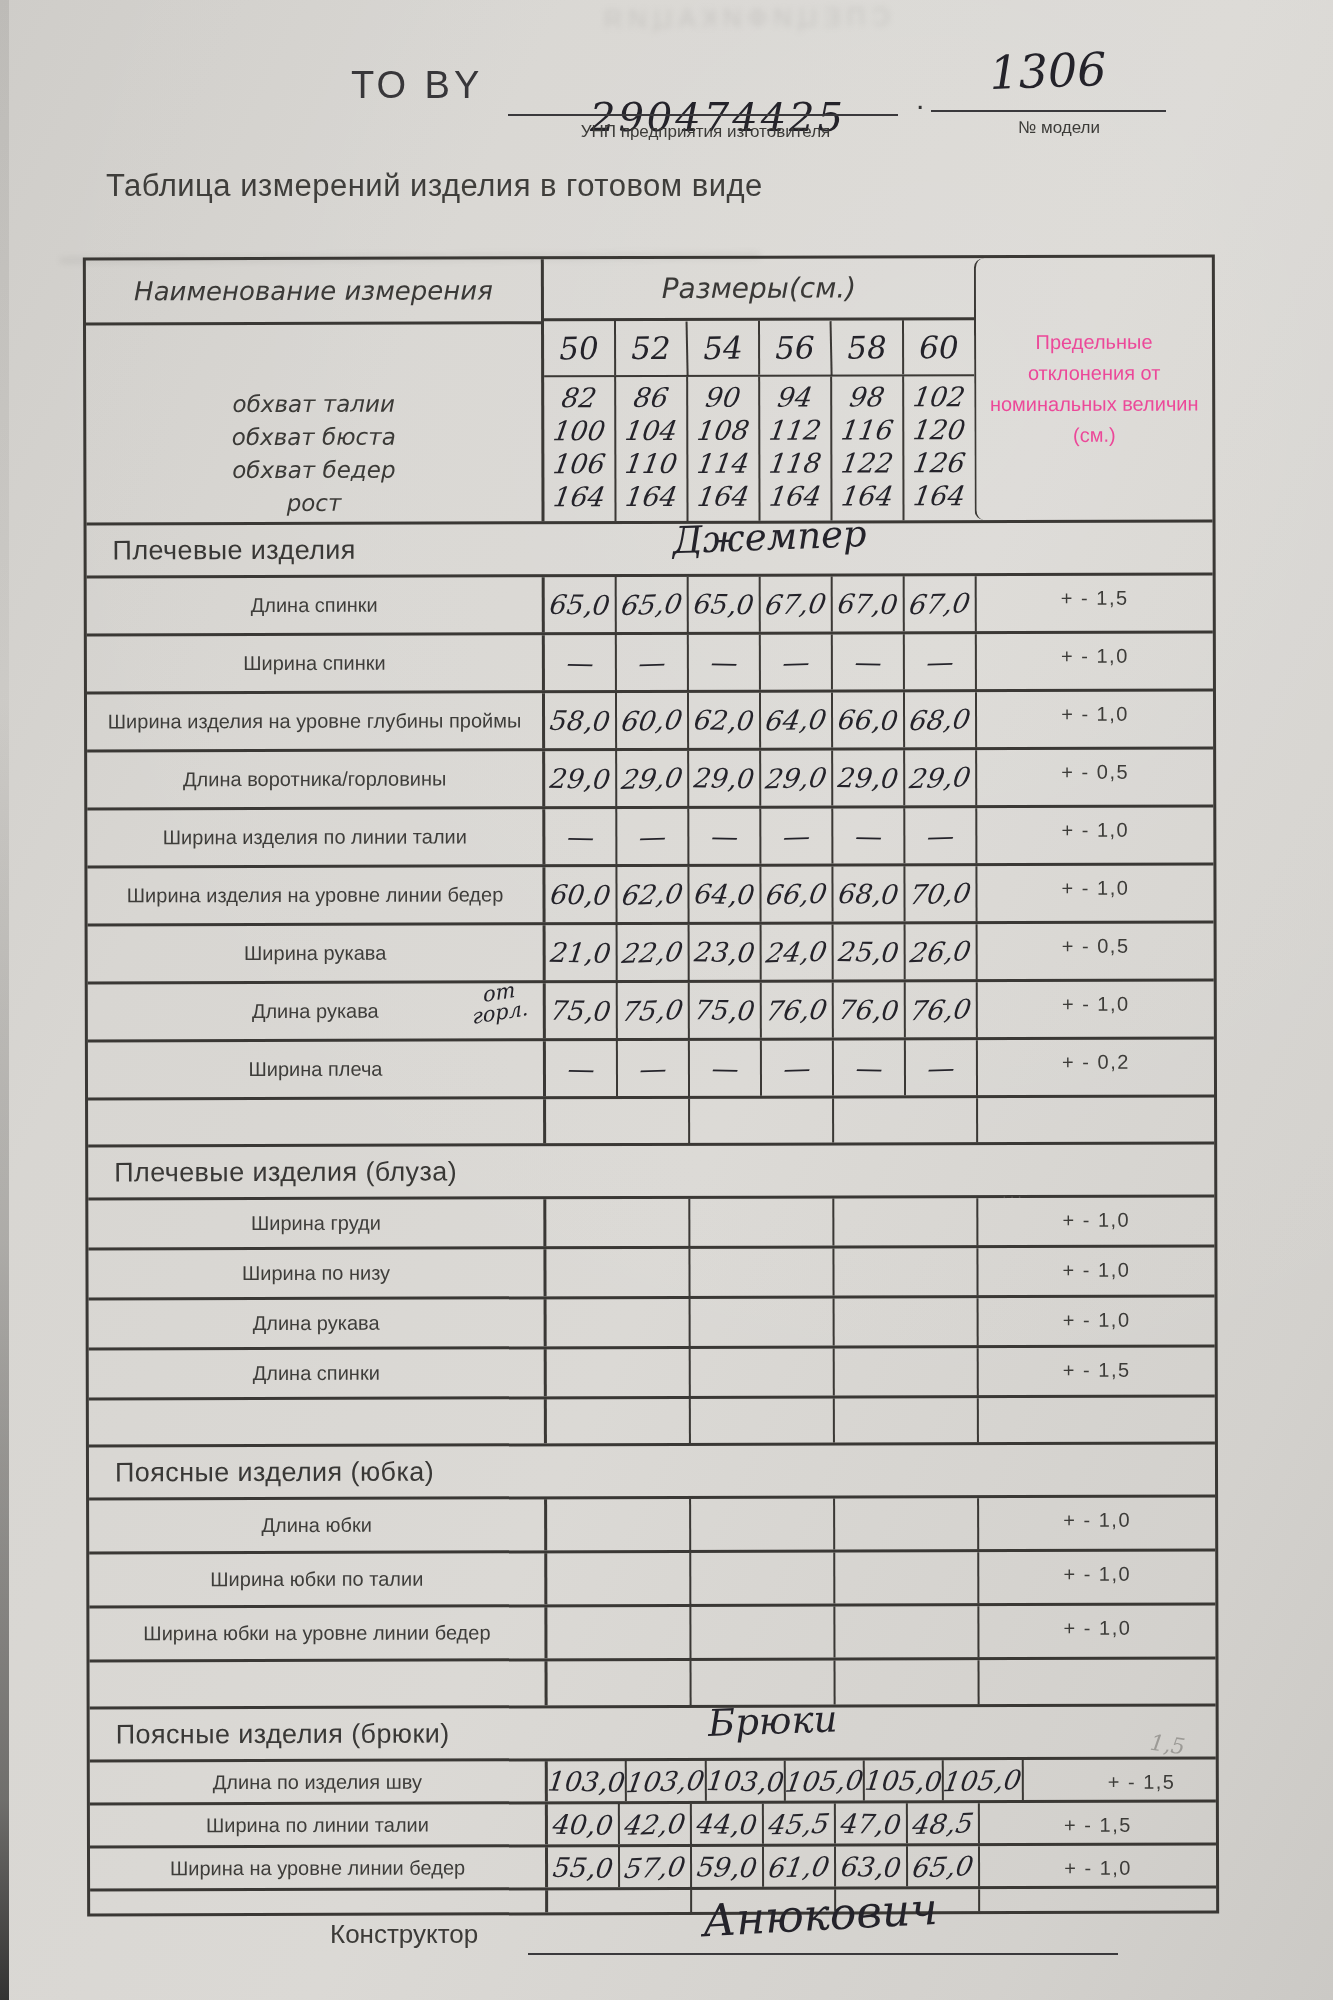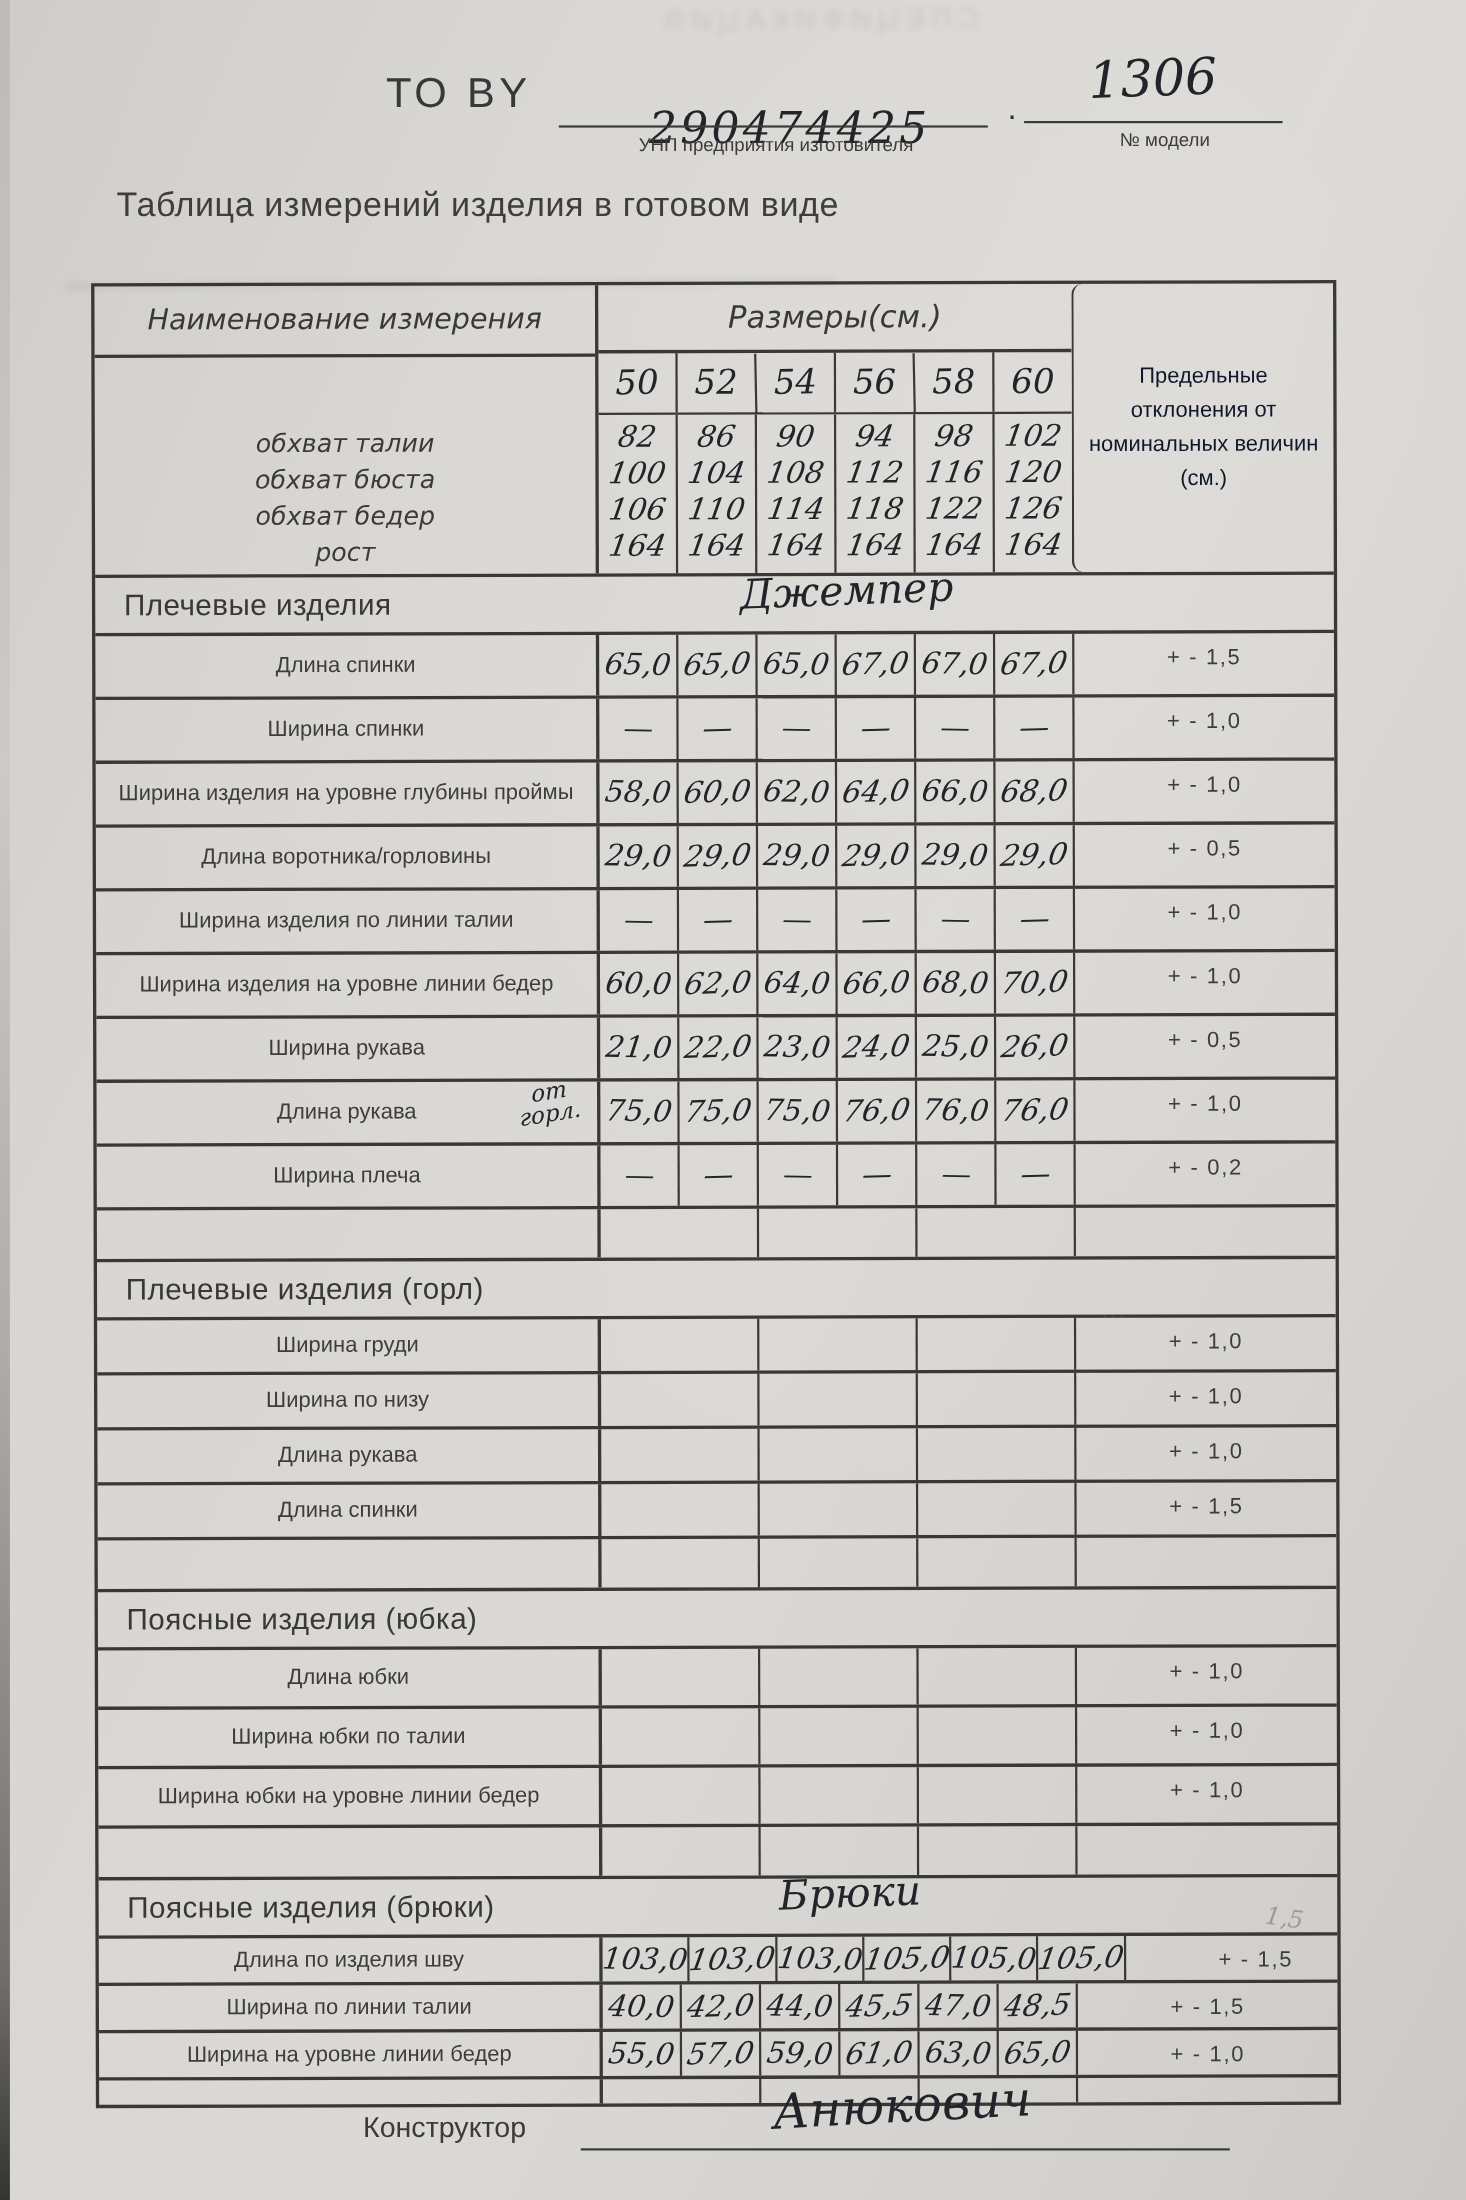--- a/index.html
+++ b/index.html
@@ -37,21 +37,21 @@
 
   
   :root{--ink:rgba(44,42,39,.92);}
   .ttable{position:absolute;left:85px;top:256px;width:1132px;border:3px solid var(--ink);
     box-sizing:border-box;transform:rotate(-.15deg);}
   .thead-block{display:flex;}
   .col-names{flex:0 0 458px;border-right:3px solid var(--ink);box-sizing:border-box;}
   .col-sizes{flex:0 0 430px;box-sizing:border-box;}
   .col-tol{flex:1;border-left:2px solid var(--ink);box-sizing:border-box;
     display:flex;align-items:center;justify-content:center;text-align:center;
-    font-size:20px;line-height:1.55;padding:0 10px;color:#0f172a;border-radius:10px;}
+    font-size:20px;line-height:1.55;padding:0 10px;color:#ec4899;border-radius:10px;}
   .cell-nh{height:62px;border-bottom:3px solid var(--ink);display:flex;align-items:center;justify-content:center;
     font-style:italic;font-family:"DejaVu Sans",sans-serif;font-size:26px;color:#3a3937;}
   .cell-sh{height:62px;border-bottom:3px solid var(--ink);display:flex;align-items:center;justify-content:center;
     font-style:italic;font-family:"DejaVu Sans",sans-serif;font-size:28px;color:#3a3937;box-sizing:border-box;}
   .sizes-row{display:flex;height:56px;border-bottom:2px solid var(--ink);box-sizing:border-box;}
   .szcell{flex:1;display:flex;align-items:center;justify-content:center;font-size:31px;
     border-left:2px solid var(--ink);box-sizing:border-box;}
   .szcell:first-child{border-left:none;}
   .szcell:nth-child(odd){transform:rotate(-1deg);}
   .nums-grid{display:flex;padding:4px 0 8px;}
@@ -421,21 +421,21 @@
         </div>
       </div>
       <div class="trow s0 spacer">
         <div class="cname"></div>
         <div class="cval"></div>
         <div class="cval"></div>
         <div class="cval"></div>
         <div class="ctol"></div>
       </div>
       <div class="sec-band">
-        <span class="sec-title">Плечевые изделия (горл)</span>
+        <span class="sec-title">Плечевые изделия (блуза)</span>
       </div>
       <div class="trow s1">
         <div class="cname">
           <span class="rlabel">Ширина груди</span>
         </div>
         <div class="cval"></div>
         <div class="cval"></div>
         <div class="cval"></div>
         <div class="ctol">
           <span class="tol">+ - 1,0</span>

